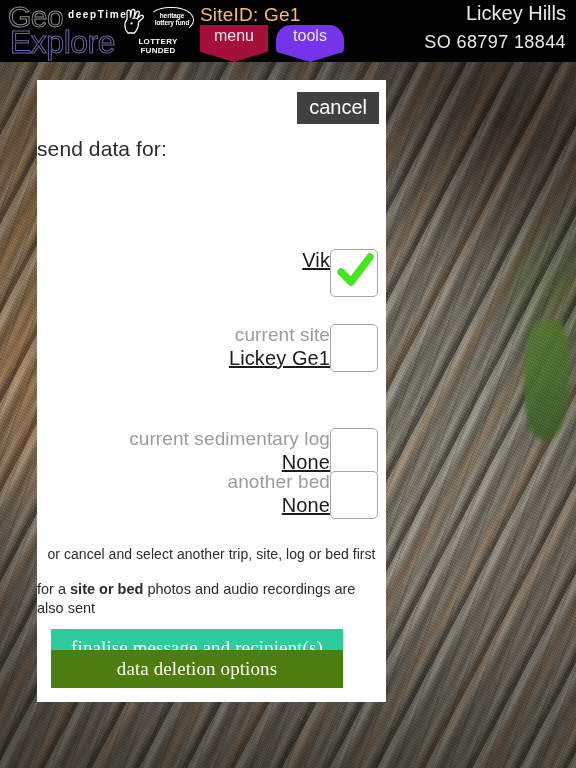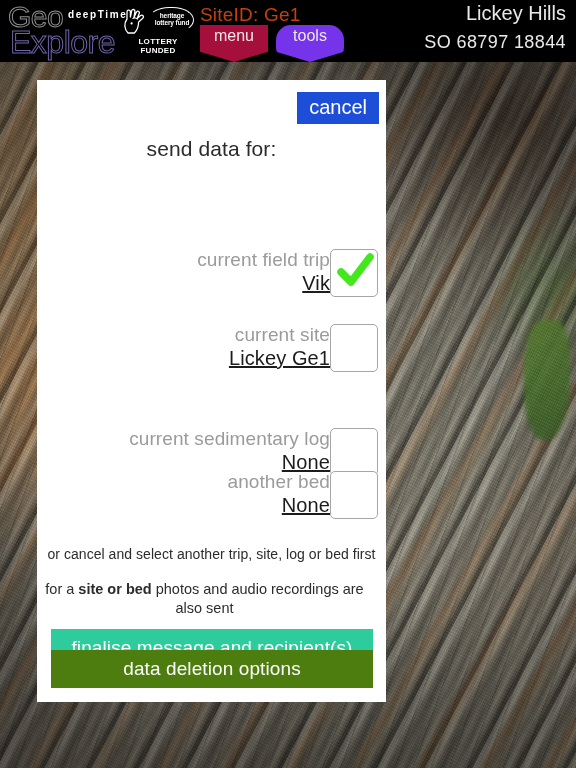--- a/index.html
+++ b/index.html
@@ -175,21 +175,21 @@
     color: #fff;
     font-size: 8px;
     font-weight: bold;
     letter-spacing: 0.3px;
   }
 
   
   #siteid-label {
     position: absolute;
     left: 200px; top: 4px;
-    color: #c2410c;
+    color: #fdba74;
     font-size: 19px;
     letter-spacing: 0.2px;
   }
 
   
   .tab-btn {
     position: absolute;
     top: 25px;
     width: 68px; height: 37px;
     clip-path: polygon(0 0, 100% 0, 100% 72%, 50% 100%, 0 72%);
@@ -224,34 +224,34 @@
   #dialog {
     position: absolute;
     left: 37px; top: 80px;
     width: 349px; height: 622px;
     background: #ffffff;
     z-index: 20;
   }
   #cancel-button {
     position: absolute;
     right: 7px; top: 12px;
-    background: #1d4ed8;
+    background: #404040;
     color: #ffffff;
     border: none;
     font-family: "Liberation Sans", sans-serif;
     font-size: 20px;
     padding: 3px 12px 5px 12px;
     cursor: pointer;
     line-height: 24px;
   }
   #send-data-title {
     position: absolute;
     left: 0; top: 57px;
     width: 349px;
-    text-align: center;
+    text-align: left;
     font-size: 21px;
     color: #2b2b2b;
     letter-spacing: 0.1px;
   }
 
   .cb-row {
     position: absolute;
     left: 0;
     width: 349px;
     height: 52px;
@@ -304,34 +304,34 @@
     text-align: center;
     font-size: 14px;
     color: #2c2c2c;
     letter-spacing: 0.05px;
   }
   #note-2 {
     position: absolute;
     left: 0; top: 500px;
     width: 349px;
     padding-right: 14px;
-    text-align: center;
+    text-align: left;
     font-size: 14.5px;
     color: #2c2c2c;
     line-height: 19px;
   }
   #note-2 b { font-weight: bold; }
 
   .big-btn {
     position: absolute;
     left: 14px;
-    width: 322px; height: 38px;
+    width: 292px; height: 38px;
     border: none;
     color: #ffffff;
-    font-family: Liberation Sans, sans-serif;
+    font-family: Liberation Serif, serif;
     font-size: 19px;
     cursor: pointer;
     letter-spacing: 0.1px;
   }
   #finalise-button { top: 549px; background: #2ecb9c; }
   #delete-options-button { top: 570px; background: #4d7c0f; }
 </style>
 </head>
 <body>
 
@@ -391,21 +391,20 @@
   <div id="dialog">
 
     <button id="cancel-button">
       <span>cancel</span>
     </button>
 
     <div id="send-data-title">send data for:</div>
 
     <div id="row-trip" class="cb-row">
       <div class="cb-text">
-        <span class="cb-label">current field trip</span>
         <span class="cb-value">Vik</span>
       </div>
       <div class="cb-box">
         <svg class="cb-check" viewBox="0 0 40 40">
           <path d="M6 20 L16 30 L35 5" fill="none" stroke="#44e61e" stroke-width="7.5" stroke-linecap="round" stroke-linejoin="round"></path>
         </svg>
       </div>
     </div>
 
     <div id="row-site" class="cb-row">

